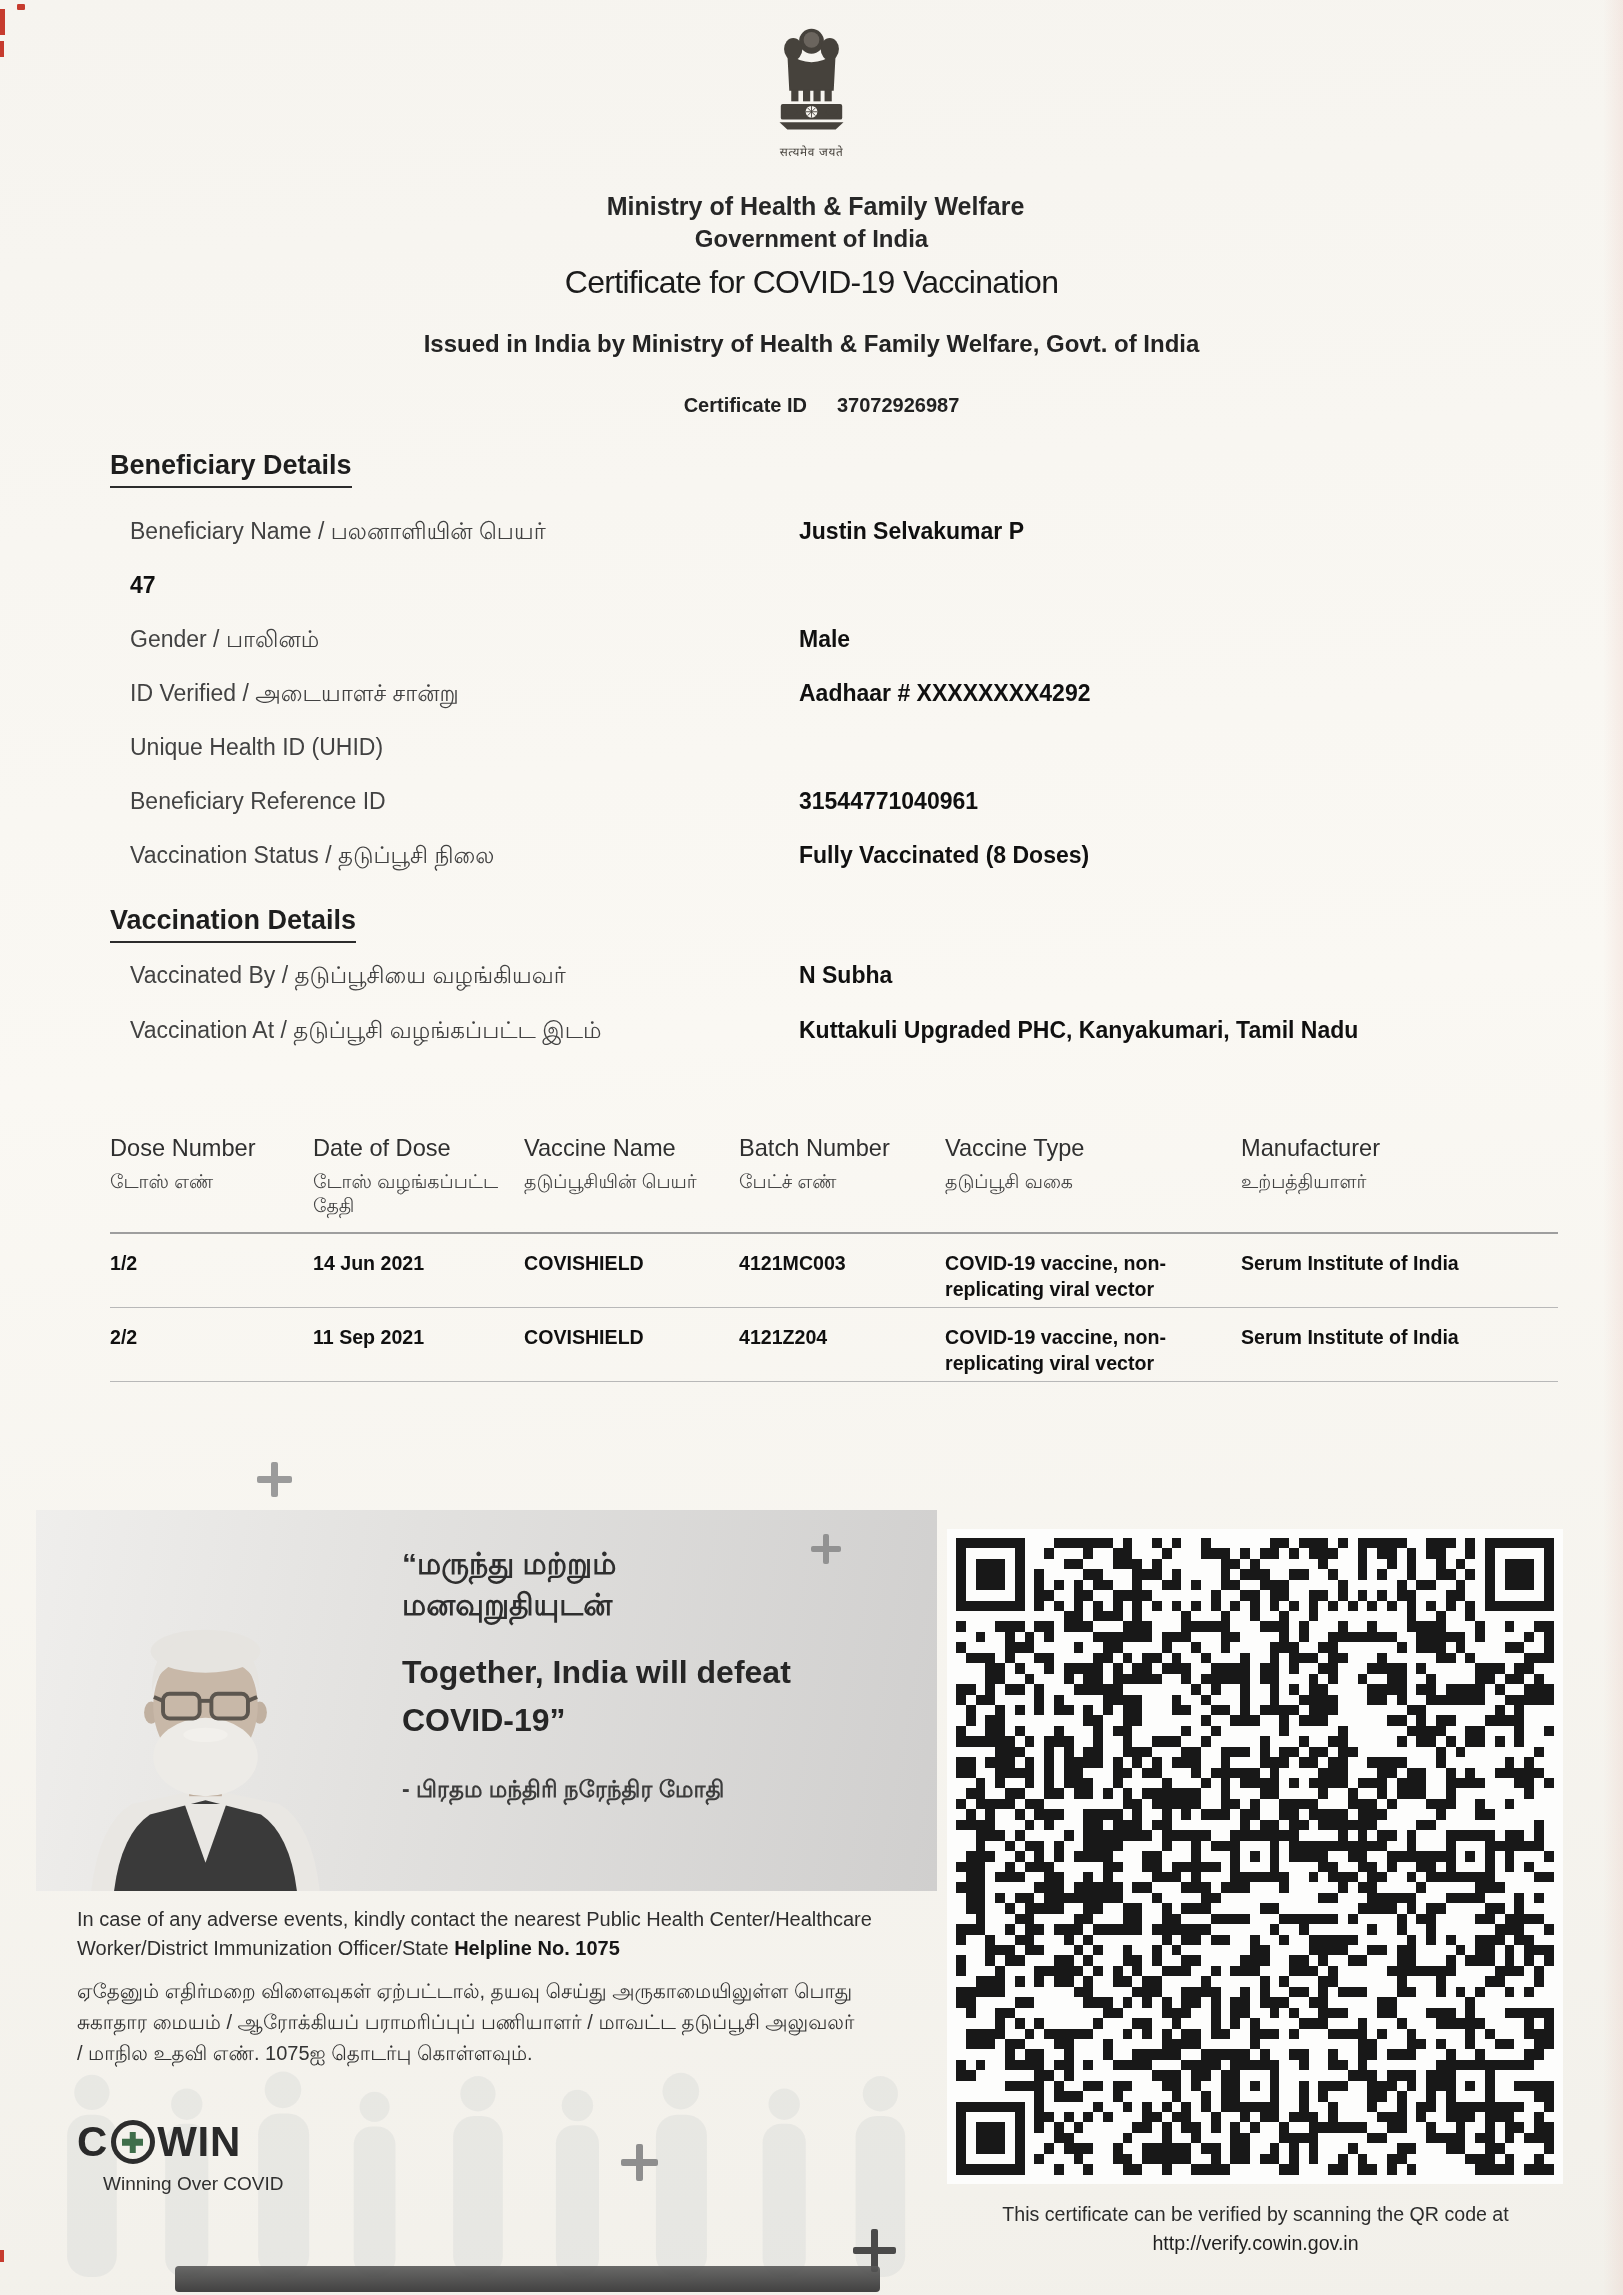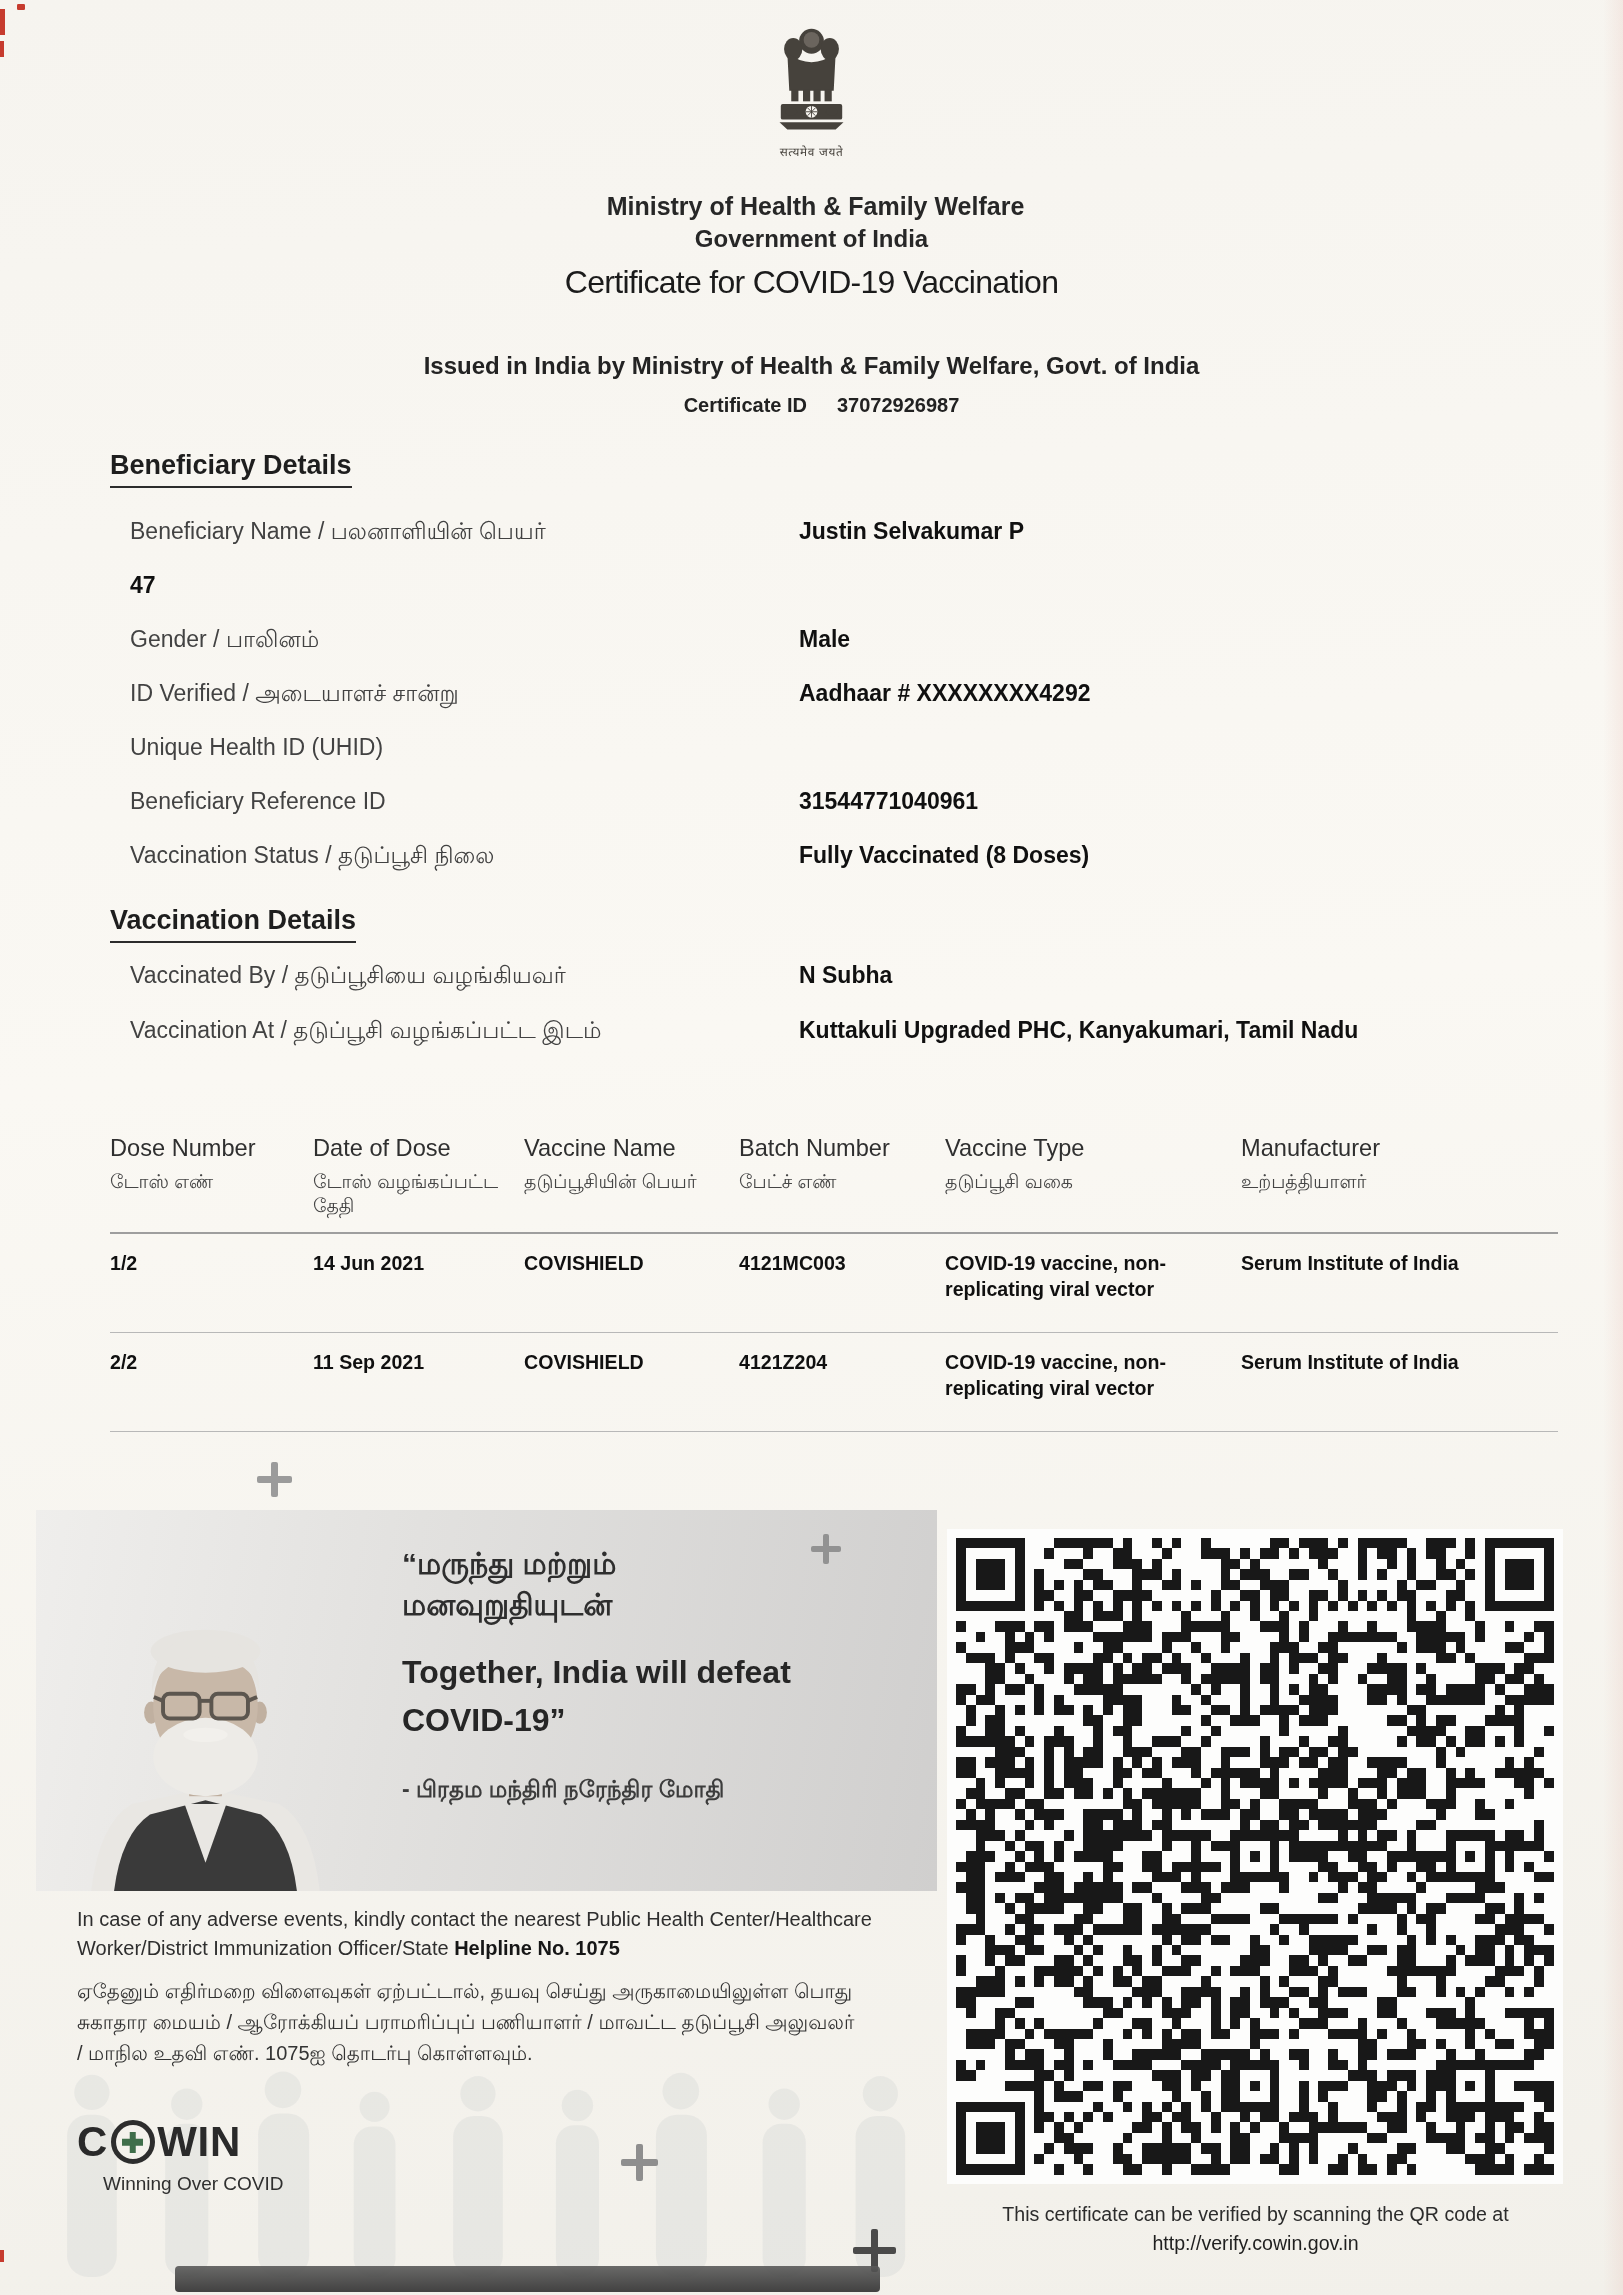--- a/index.html
+++ b/index.html
@@ -13,40 +13,40 @@
 
   
   .emblem { position:absolute; left:50%; transform:translateX(-50%); top:10.5px; width:111px; text-align:center; }
   .emblem svg { display:block; margin:0 auto; }
   .emblem-motto { font-size:11.8px; color:#45413b; margin-top:1.3px; letter-spacing:0.7px; }
   .ministry-block { position:absolute; top:192px; left:0; width:100%; text-align:center; }
   .ministry-block .l1 { font-size:25px; font-weight:bold; color:#272727;margin-left:8px; }
   .ministry-block .l2 { font-size:24px; font-weight:bold; color:#272727; margin-top:3.9px; }
   .title { position:absolute; top:264px; left:0; width:100%; text-align:center;
     font-size:32px; font-weight:normal; color:#1b1b1b; letter-spacing:-0.7px; margin:0; }
-  .subtitle { position:absolute; top:352px; left:0; width:100%; text-align:center;
+  .subtitle { position:absolute; top:330px; left:0; width:100%; text-align:center;
     font-size:24px; font-weight:bold; color:#232323; }
   .certid { position:absolute; top:394px; left:10px; width:100%; text-align:center; font-size:20px; font-weight:bold; color:#222; }
   .certid .cid-value { margin-left:30px; }
 
   
   .section-heading { position:absolute; left:110px; font-size:27px; font-weight:bold; color:#1e1e1e;
     border-bottom:2.6px solid #2c2c2c; padding-bottom:4.6px; }
   .fields { position:absolute; left:110px; width:1452px;margin-left:20px; }
   .field-row { display:flex; align-items:flex-start; height:54px; }
   .field-label { width:669px; font-size:23px; color:#424242; flex:none; }
   .field-value { font-size:23px; font-weight:bold; color:#101010; }
 
   
   .dose-table { position:absolute; left:110px; top:1135px; width:1448px; }
   .dt-grid { display:grid; grid-template-columns:203px 211px 215px 206px 296px 318px; }
   .dt-head { padding-bottom:15px; border-bottom:2px solid #9e9e9e; }
   .h-en { font-size:23.6px; color:#2f2f2f; }
   .h-ta { font-size:19px; color:#454545; margin-top:7.9px; line-height:1.25; padding-right:19.6px; }
-  .dt-row { padding:17px 0 30px 0; border-bottom:1.3px solid #b8b8b8; }
+  .dt-row { padding:17px 0 5px 0; border-bottom:1.3px solid #b8b8b8; }
   .dt-cell { font-size:19.6px; font-weight:bold; color:#101010; line-height:1.3; padding-right:19.6px; }
 
   
   .banner { position:absolute; left:36px; top:1510px; width:901px; height:381px;
     background:linear-gradient(100deg,#efeeec 0%,#e2e1df 40%,#d0cfce 100%); }
   .pm-photo { position:absolute; left:16.4px; bottom:0; width:307px; height:330px; }
   .quote { position:absolute; left:366px; top:34px; }
   .q-ta { font-size:30px; font-weight:bold; color:#2e2e2e; line-height:1.35; }
   .q-en { font-size:32px; font-weight:bold; color:#262626; margin-top:29px; }
   .q-en2 { font-size:32px; font-weight:bold; color:#262626; margin-top:10.5px; }

